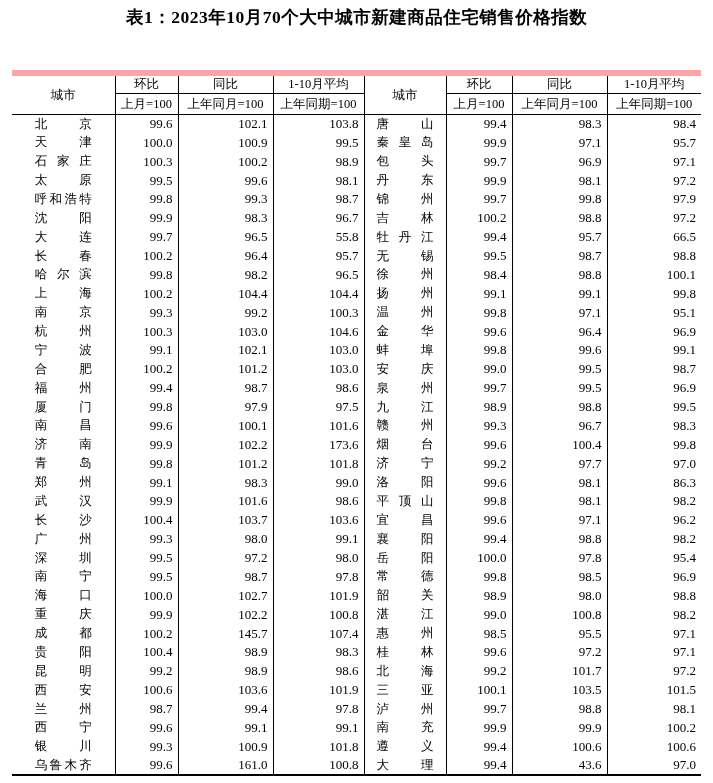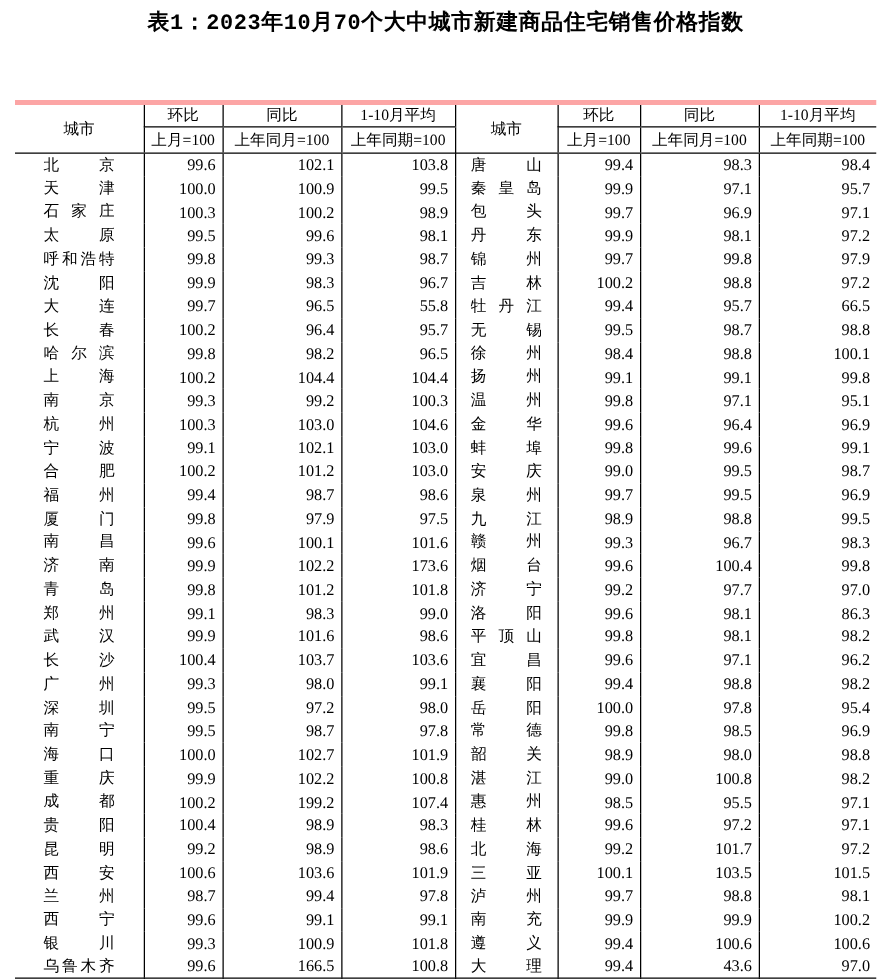--- a/index.html
+++ b/index.html
@@ -9,29 +9,29 @@
     font-family: "Liberation Serif", "DejaVu Serif", serif;
     color: #000;
   }
   .page { position: relative; width: 713px; height: 783px; background: #fff; overflow: hidden; }
 
   .title {
     position: absolute; top: 5px; left: 0; width: 713px;
     text-align: center;
     font-size: 17.5px; font-weight: 700;
     letter-spacing: 0.5px;
-    font-family: Liberation Mono, monospace;
+    font-family: Liberation Serif, serif;
   }
 
   table.price-table {
-    position: absolute; top: 80px; left: 12px;
+    position: absolute; top: 70px; left: 12px;
     width: 689px;
     border-collapse: collapse;
     table-layout: fixed;
-    border-top: 4px solid #fca5a5;
+    border-top: 6px solid #fca5a5;
     border-bottom: 2px solid #000;
   }
   col.w-city-l { width: 103px; }
   col.w-mom-l  { width: 63px;  }
   col.w-yoy-l  { width: 95px;  }
   col.w-avg-l  { width: 91px;  }
   col.w-city-r { width: 82px;  }
   col.w-mom-r  { width: 66px;  }
   col.w-yoy-r  { width: 95px;  }
   col.w-avg-r  { width: 94px;  }
@@ -362,21 +362,21 @@
           <td class="num bl">102.2</td>
           <td class="num bl">100.8</td>
           <td class="city bl"><span class="cname">湛江</span></td>
           <td class="num bl">99.0</td>
           <td class="num bl">100.8</td>
           <td class="num bl">98.2</td>
         </tr>
         <tr>
           <td class="city"><span class="cname">成都</span></td>
           <td class="num bl">100.2</td>
-          <td class="num bl">199.2</td>
+          <td class="num bl">145.7</td>
           <td class="num bl">107.4</td>
           <td class="city bl"><span class="cname">惠州</span></td>
           <td class="num bl">98.5</td>
           <td class="num bl">95.5</td>
           <td class="num bl">97.1</td>
         </tr>
         <tr>
           <td class="city"><span class="cname">贵阳</span></td>
           <td class="num bl">100.4</td>
           <td class="num bl">98.9</td>
@@ -432,21 +432,21 @@
           <td class="num bl">100.9</td>
           <td class="num bl">101.8</td>
           <td class="city bl"><span class="cname">遵义</span></td>
           <td class="num bl">99.4</td>
           <td class="num bl">100.6</td>
           <td class="num bl">100.6</td>
         </tr>
         <tr>
           <td class="city"><span class="cname">乌鲁木齐</span></td>
           <td class="num bl">99.6</td>
-          <td class="num bl">166.5</td>
+          <td class="num bl">161.0</td>
           <td class="num bl">100.8</td>
           <td class="city bl"><span class="cname">大理</span></td>
           <td class="num bl">99.4</td>
           <td class="num bl">43.6</td>
           <td class="num bl">97.0</td>
         </tr>
       </tbody>
   </table>
 </div>
 

